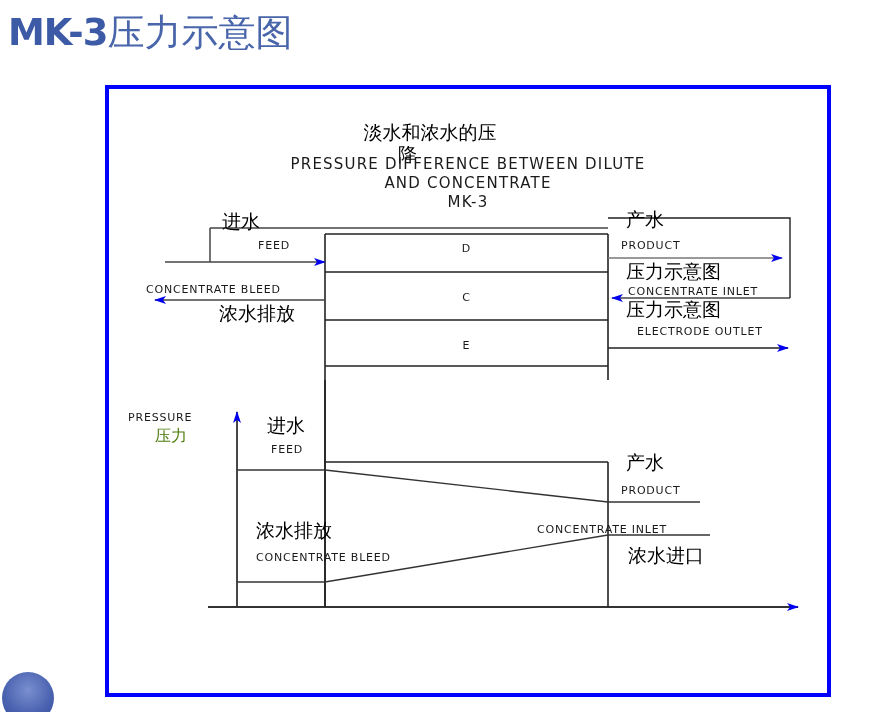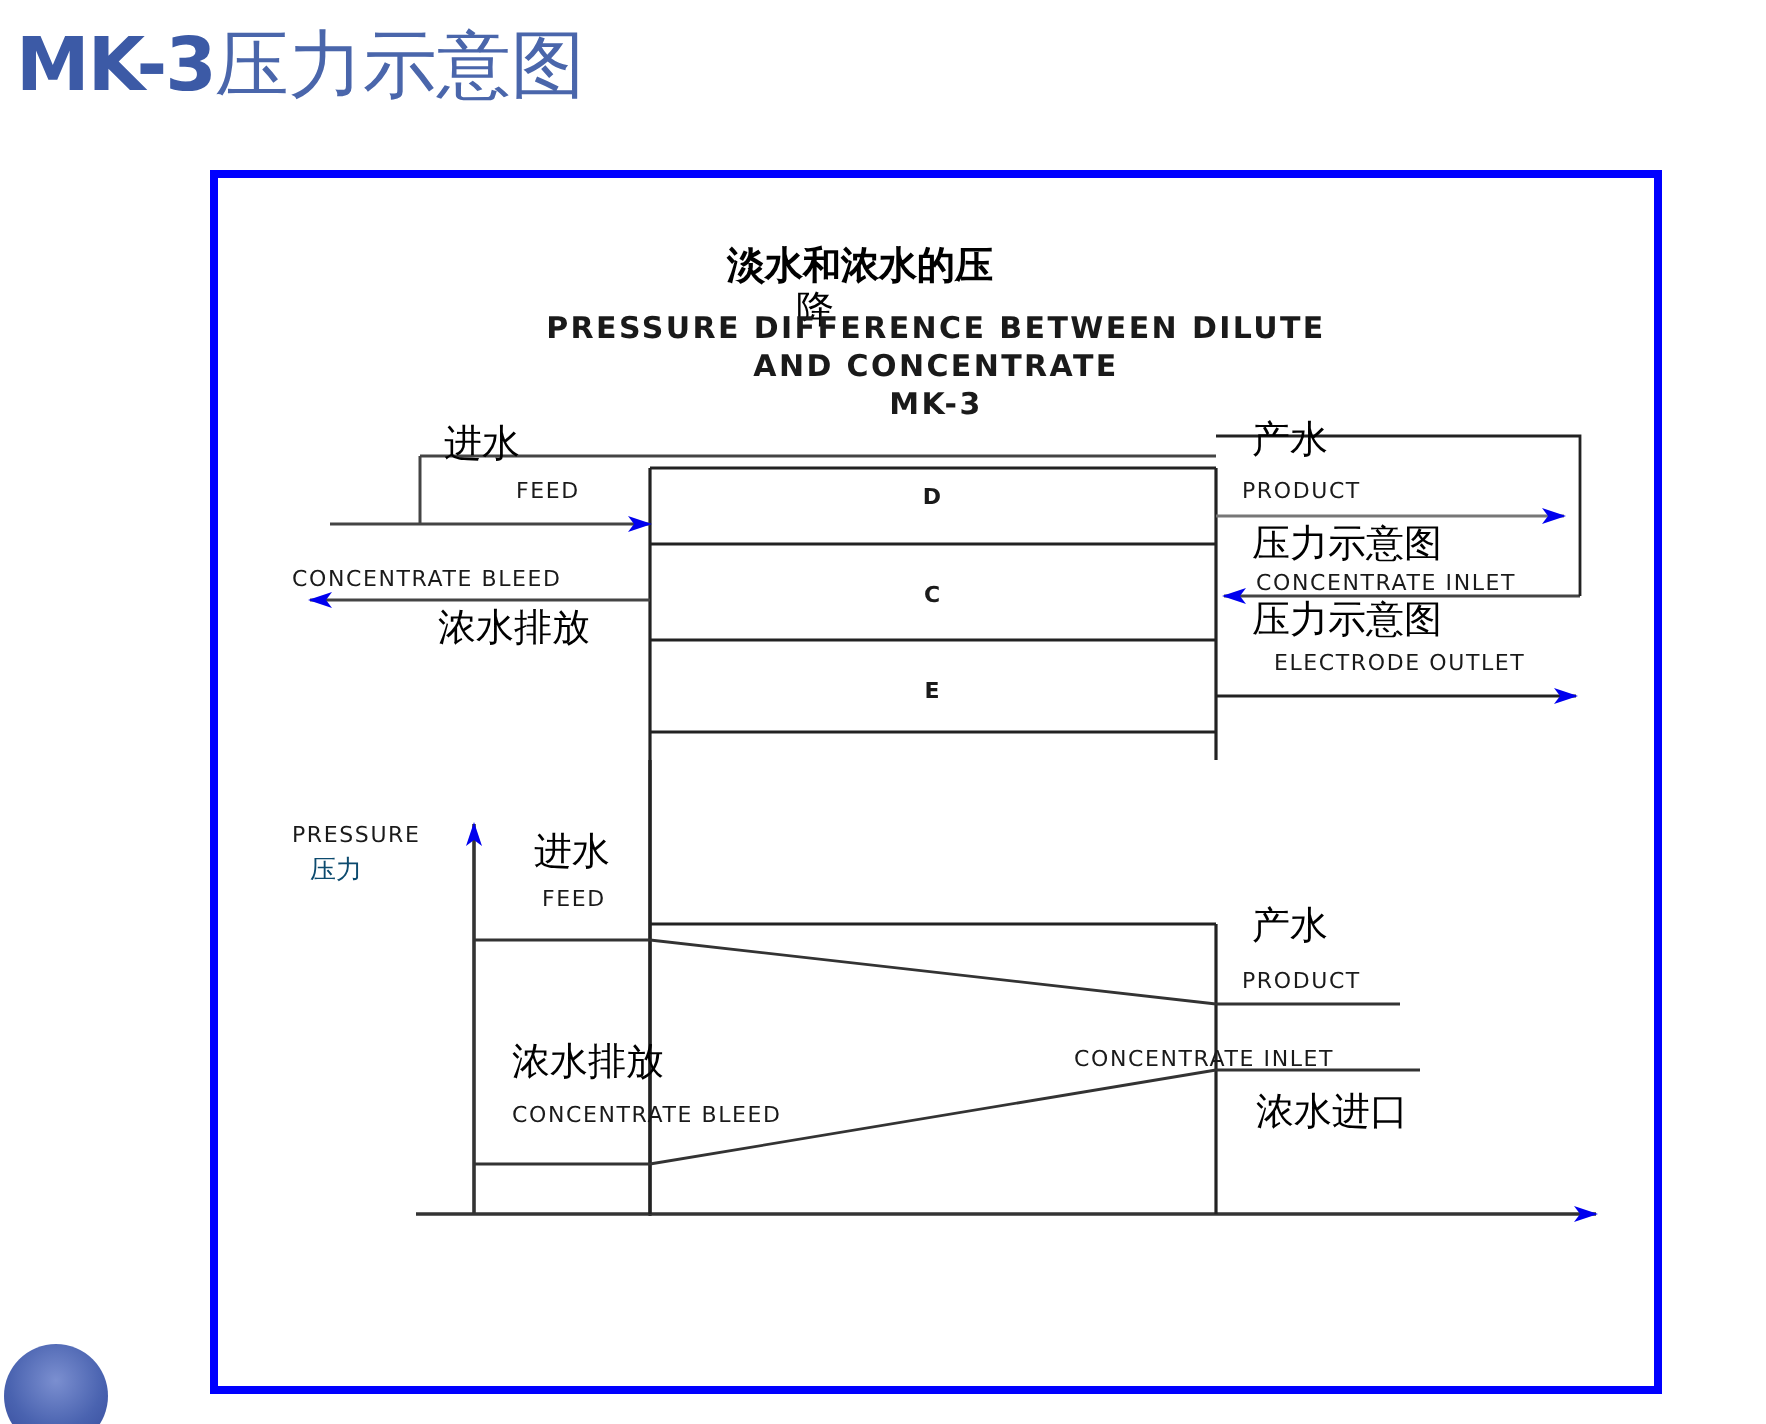--- a/index.html
+++ b/index.html
@@ -80,30 +80,30 @@
     letter-spacing: 1.2px;
     color: #1a1a1a;
   }
   .lbl-cn {
     font-family: "DejaVu Serif", serif;
     font-size: 19px;
     color: #000000;
   }
   .lbl-cn-sm {
     font-family: Liberation Mono, monospace;
-    font-size: 13px;
-    color: #0c4a6e;
+    font-size: 16px;
+    color: #4d7c0f;
   }
   .cell-lbl {
     font-family: "DejaVu Sans", sans-serif;
     font-size: 11px;
     color: #1a1a1a;
   }
 
-  .center { text-align: center; font-weight: bold; }
+  .center { text-align: center; }
 
   
   #corner-logo {
     position: absolute;
     left: 2px;
     top: 672px;
     width: 52px;
     height: 52px;
     border-radius: 50%;
     background: radial-gradient(circle at 50% 35%, #7b8fd0 0%, #4a63b0 55%, #33499a 100%);
@@ -225,21 +225,21 @@
 <div class="lbl lbl-cn" style="left:626px; top:259px;">压力示意图</div>
 <div class="lbl lbl-en" style="left:628px; top:285px;">CONCENTRATE INLET</div>
 
 <div class="lbl lbl-cn" style="left:626px; top:297px;">压力示意图</div>
 <div class="lbl lbl-en" style="left:637px; top:325px;">ELECTRODE OUTLET</div>
 
 <div class="lbl cell-lbl center" style="left:396px; top:242px; width:140px;">D</div>
 <div class="lbl cell-lbl center" style="left:396px; top:291px; width:140px;">C</div>
 <div class="lbl cell-lbl center" style="left:396px; top:339px; width:140px;">E</div>
 
-<div class="lbl lbl-en" style="left:146px; top:411px;">PRESSURE</div>
+<div class="lbl lbl-en" style="left:128px; top:411px;">PRESSURE</div>
 <div class="lbl lbl-cn-sm" style="left:155px; top:426px;">压力</div>
 
 <div class="lbl lbl-cn" style="left:267px; top:413px;">进水</div>
 <div class="lbl lbl-en" style="left:271px; top:443px;">FEED</div>
 
 <div class="lbl lbl-cn" style="left:626px; top:450px;">产水</div>
 <div class="lbl lbl-en" style="left:621px; top:484px;">PRODUCT</div>
 
 <div class="lbl lbl-cn" style="left:256px; top:518px;">浓水排放</div>
 <div class="lbl lbl-en" style="left:256px; top:551px;">CONCENTRATE BLEED</div>

